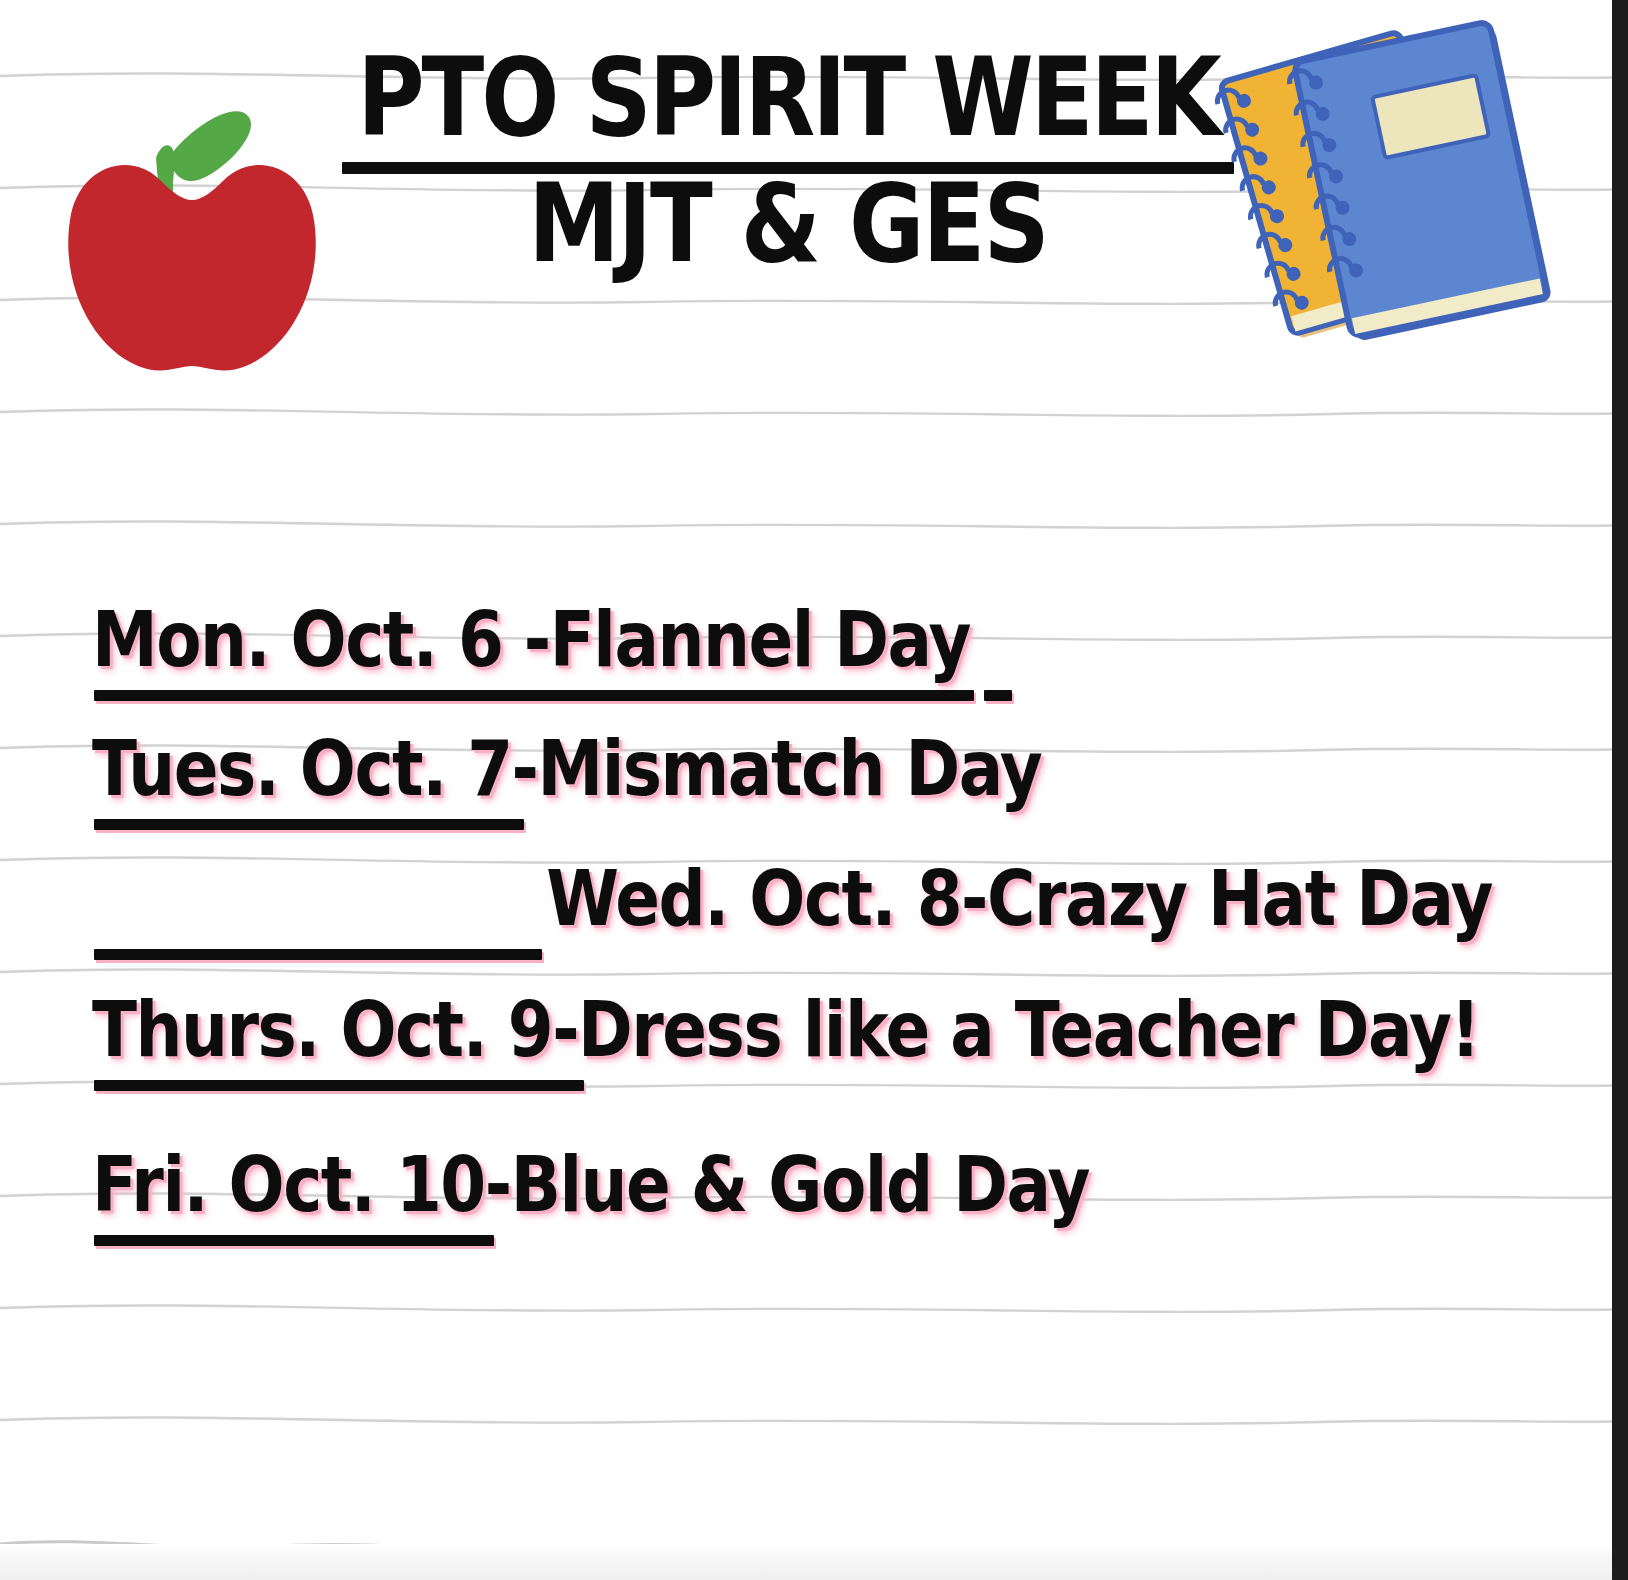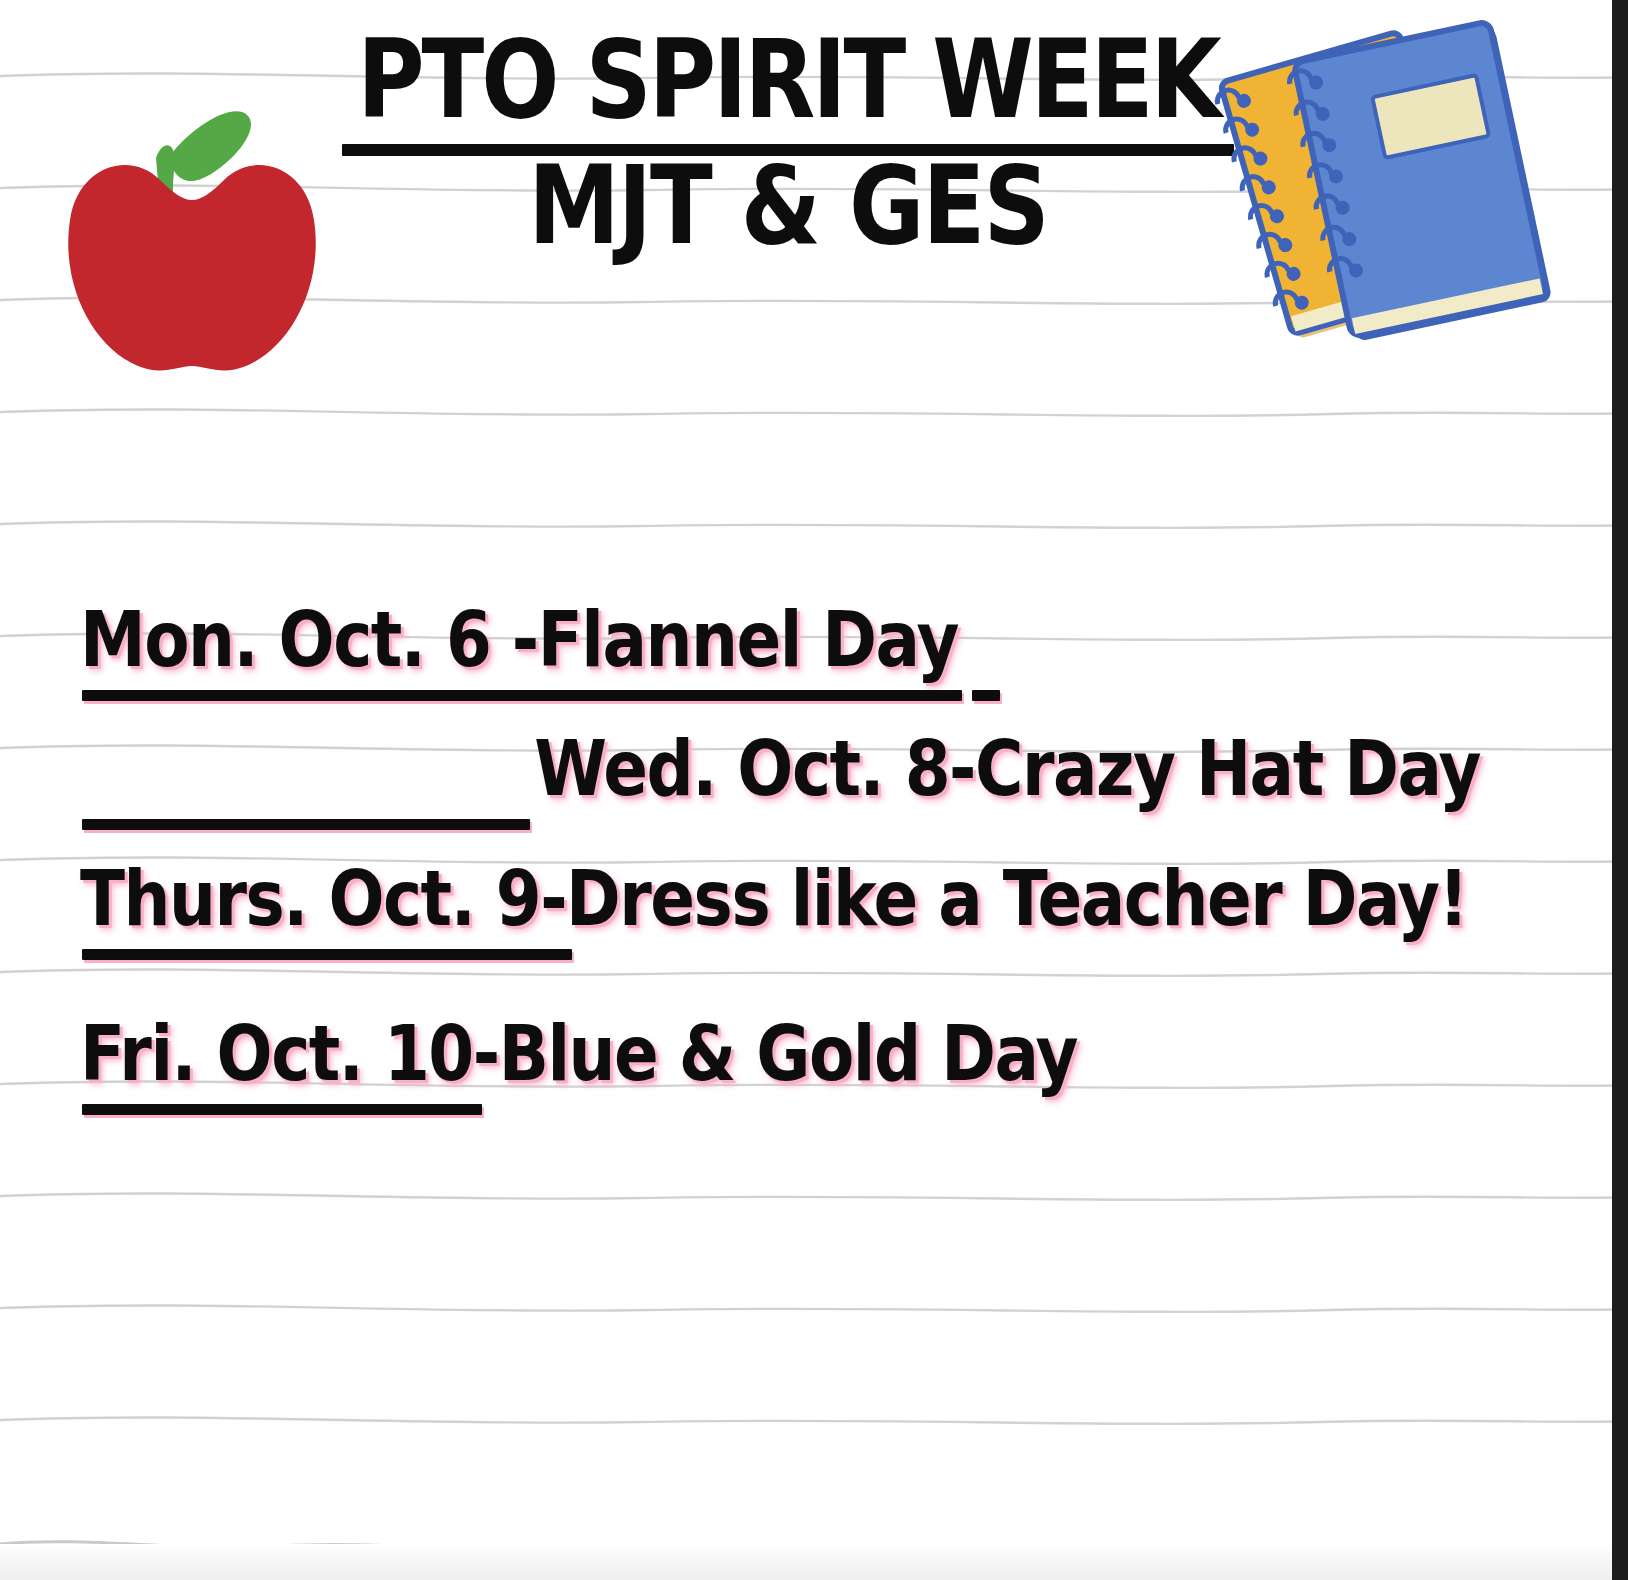--- a/index.html
+++ b/index.html
@@ -42,21 +42,21 @@
     width: 16px;
     height: 100%;
     background: #1d1d1d;
     z-index: 6;
   }
 
   
   .header {
     position: absolute;
     left: 338px;
-    top: 40px;
+    top: 58px;
     width: 900px;
     z-index: 3;
     text-align: center;
   }
   .title-line {
     position: relative;
     display: block;
   }
   .title-text {
     font-size: 92px;
@@ -94,21 +94,21 @@
     left: 1205px;
     top: 8px;
     width: 400px;
     height: 370px;
     z-index: 4;
   }
 
   
   .schedule {
     position: absolute;
-    left: 80px;
+    left: 92px;
     top: 612px;
     width: 1400px;
     z-index: 3;
   }
   .sched-item {
     position: relative;
     margin-bottom: 26px;
   }
   .sched-line {
     position: relative;
@@ -245,20 +245,24 @@
   </div>
 
   <div class="schedule">
 
     <div class="sched-item item-mon">
       <span class="sched-line">Mon. Oct. 6 -Flannel Day</span>
       <span class="sched-rule sr-mon"></span>
       <span class="sched-rule sr-mon2"></span>
     </div>
 
+    <div class="sched-item item-tue">
+      <span class="sched-line">Tues. Oct. 7-Mismatch Day</span>
+      <span class="sched-rule sr-tue"></span>
+    </div>
 
     <div class="sched-item item-wed">
       <span class="sched-line">Wed. Oct. 8-Crazy Hat Day</span>
       <span class="sched-rule sr-wed"></span>
     </div>
 
     <div class="sched-item item-thu">
       <span class="sched-line wrapped">Thurs. Oct. 9-Dress like a Teacher Day!</span>
       <span class="sched-rule sr-thu"></span>
     </div>

